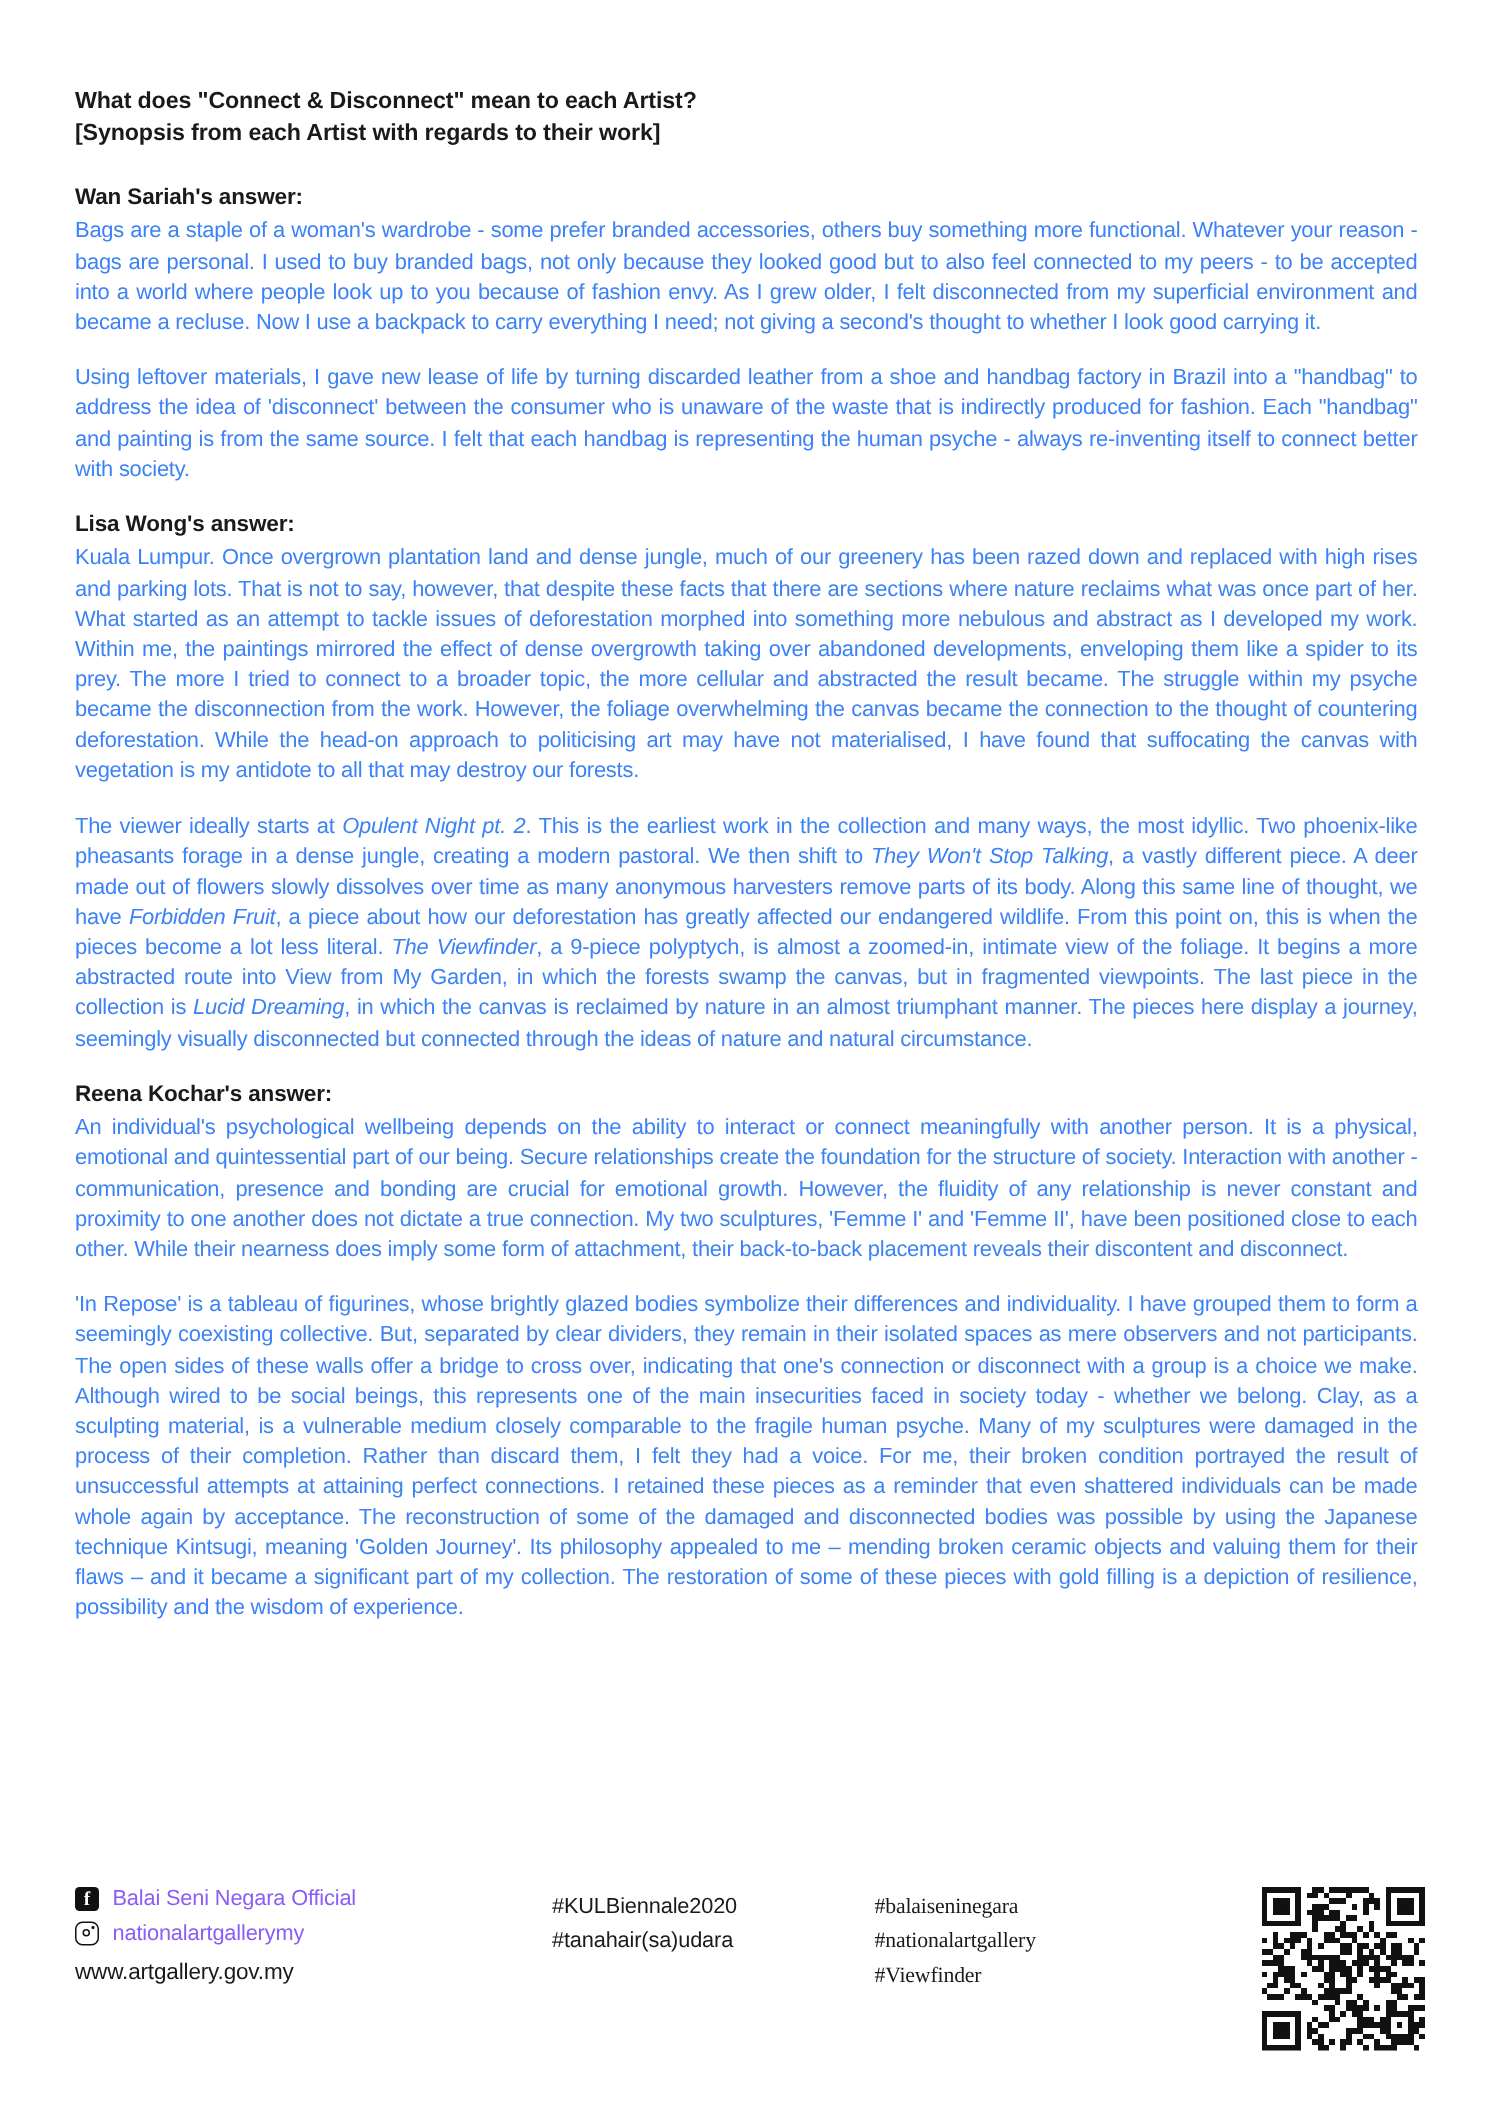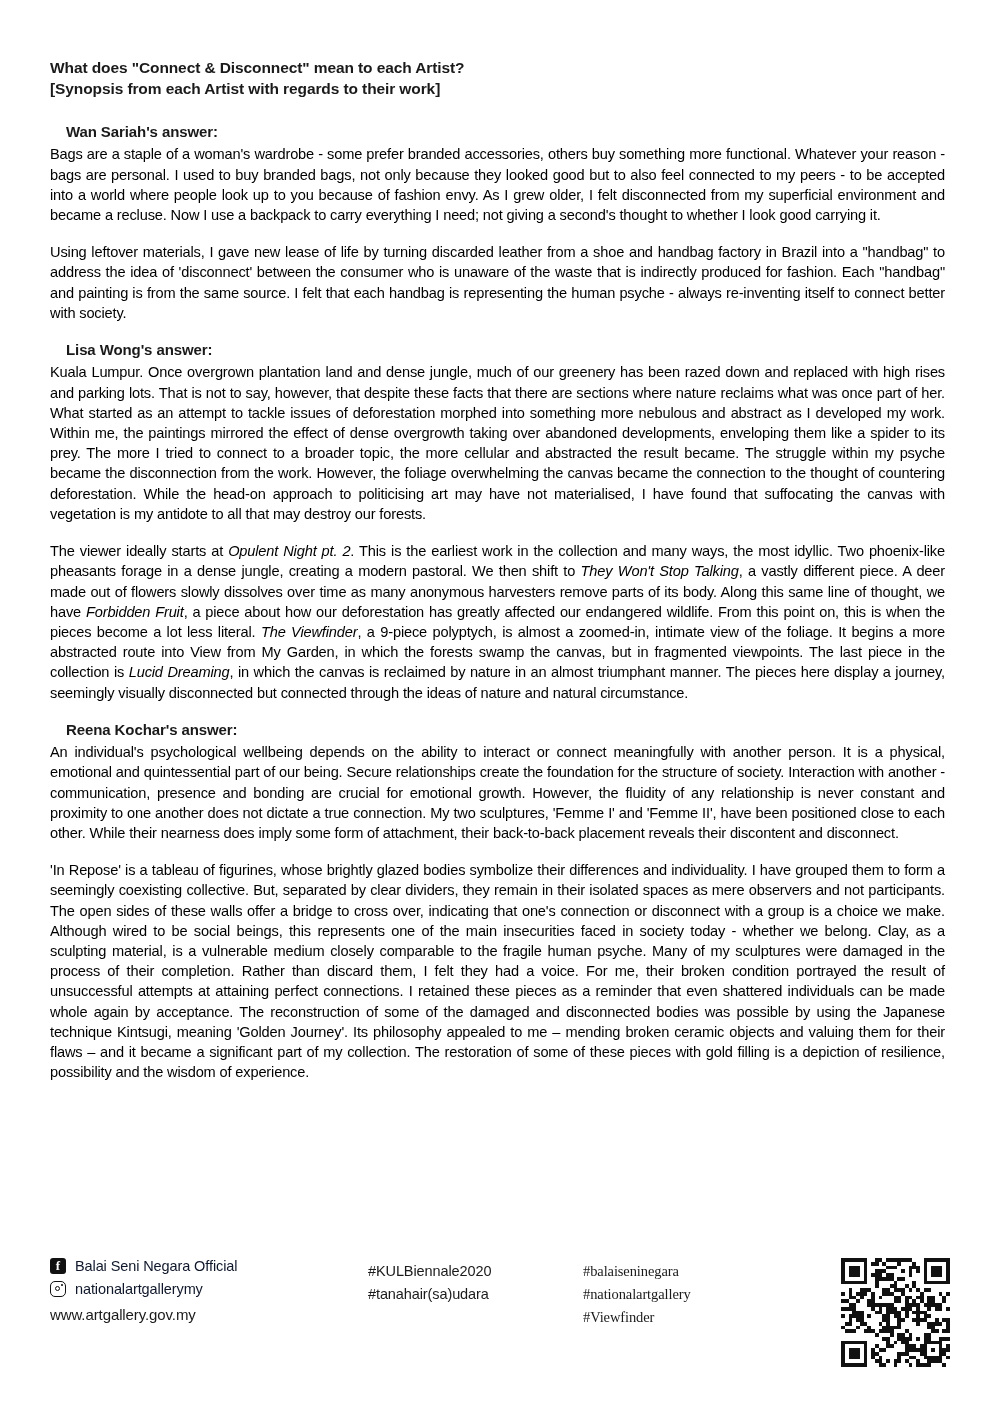--- a/index.html
+++ b/index.html
@@ -34,31 +34,31 @@
     font-size: 15.5px;
     line-height: 1.35;
     margin-bottom: 22px;
     letter-spacing: -0.1px;
   }
   .title-line { display: block; }
   .answer-heading {
     font-weight: bold;
     font-size: 15px;
     line-height: 1.3;
-    margin: 0 0 3px 16px;
+    margin: 0 0 3px 0;
     letter-spacing: -0.1px;
   }
   p.para {
     margin: 0 0 17px 0;
     font-size: 14.6px;
     line-height: 1.385;
     text-align: justify;
     text-justify: inter-word;
     letter-spacing: -0.15px;
-    color: #000000;
+    color: #3b82f6;
   }
   .section { margin-bottom: 5px; }
   .it { font-style: italic; }
 
   
   .footer {
     position: absolute;
     left: 50px;
     top: 1258px;
     width: 895px;
@@ -110,21 +110,21 @@
   .ig-icon::after {
     content: "";
     position: absolute;
     right: 2.2px; top: 2.2px;
     width: 1.8px; height: 1.8px;
     background: #111;
     border-radius: 50%;
   }
   .social-text {
     font-size: 14.5px;
-    color: #0f172a;
+    color: #8b5cf6;
     letter-spacing: -0.1px;
   }
   .website {
     font-size: 15px;
     font-weight: normal;
     margin-top: 9px;
     letter-spacing: -0.1px;
   }
   .footer-col-mid {
     position: absolute;

